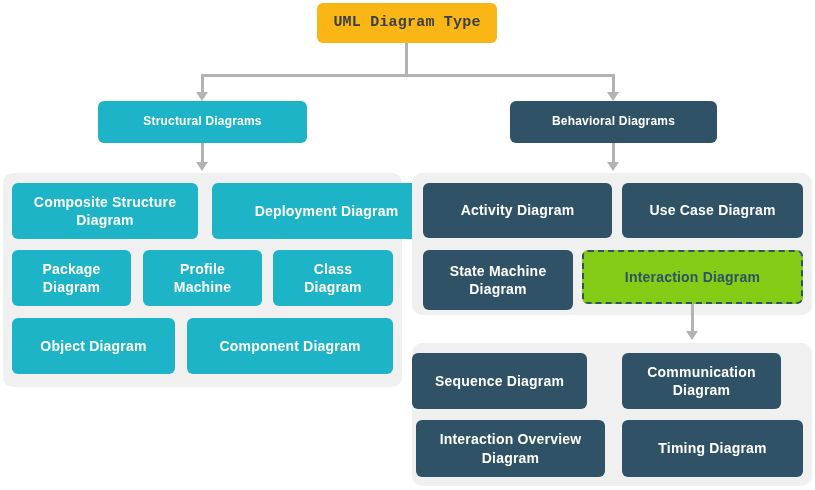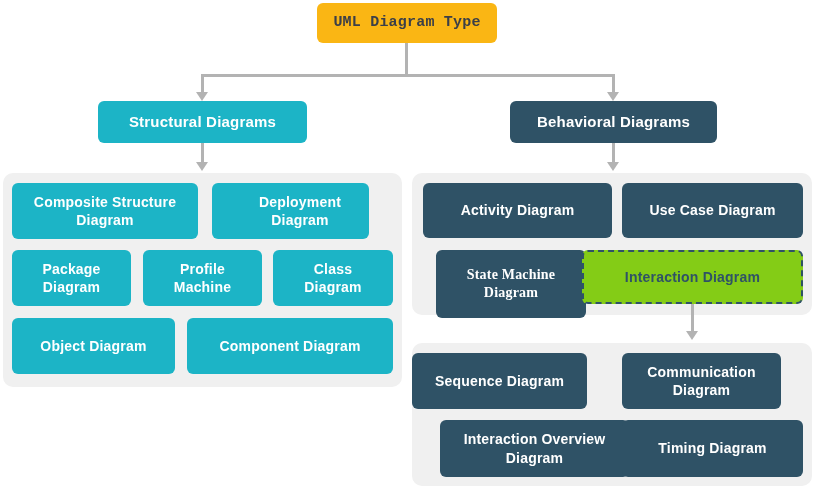--- a/index.html
+++ b/index.html
@@ -34,21 +34,21 @@
     padding: 2px 12px;
     box-sizing: border-box;
     letter-spacing: 0.2px;
   }
   .root-node {
     background: var(--root-fill);
     color: var(--root-text);
     font-size: 15px;
     font-family: Liberation Mono, monospace;
   }
-  .branch-node { font-size: 15px; }
+  .branch-node { font-size: 12px; }
   .teal  { background: var(--teal); }
   .slate { background: var(--slate); }
   .dashed {
     background: #84cc16;
     border: 2px dashed var(--slate);
     color: var(--slate);
   }
   .vline {
     position: absolute;
     width: 3px;
@@ -86,37 +86,37 @@
   <div class="node slate branch-node" style="left:510px; top:101px; width:207px; height:42px;">Behavioral Diagrams</div>
 
   <div class="vline" style="left:201px; top:143px; height:20px;"></div>
   <div class="arrowhead" style="left:196px; top:162px;"></div>
   <div class="vline" style="left:612px; top:143px; height:20px;"></div>
   <div class="arrowhead" style="left:607px; top:162px;"></div>
 
   <div class="group" style="left:3px; top:173px; width:399px; height:214px;"></div>
 
   <div class="node teal" style="left:12px; top:183px; width:186px; height:56px;">Composite Structure Diagram</div>
-  <div class="node teal" style="left:212px; top:183px; width:157px; height:56px;padding-left:31px;">Deployment Diagram</div>
+  <div class="node teal" style="left:212px; top:183px; width:210px; height:56px;padding-left:31px;">Deployment Diagram</div>
   <div class="node teal" style="left:12px; top:250px; width:119px; height:56px;">Package Diagram</div>
   <div class="node teal" style="left:143px; top:250px; width:119px; height:56px;">Profile Machine</div>
   <div class="node teal" style="left:273px; top:250px; width:120px; height:56px;">Class Diagram</div>
   <div class="node teal" style="left:12px; top:318px; width:163px; height:56px;">Object Diagram</div>
   <div class="node teal" style="left:187px; top:318px; width:206px; height:56px;">Component Diagram</div>
 
   <div class="group" style="left:412px; top:173px; width:400px; height:142px;"></div>
 
   <div class="node slate" style="left:423px; top:183px; width:189px; height:55px;">Activity Diagram</div>
   <div class="node slate" style="left:622px; top:183px; width:181px; height:55px;">Use Case Diagram</div>
-  <div class="node slate" style="left:436px; top:250px; width:150px; height:68px;font-family:Liberation Serif, serif;">State Machine Diagram</div>
+  <div class="node slate" style="left:423px; top:250px; width:150px; height:60px;">State Machine Diagram</div>
   <div class="node dashed" style="left:582px; top:250px; width:221px; height:54px;">Interaction Diagram</div>
 
   <div class="vline" style="left:691px; top:304px; height:28px;"></div>
   <div class="arrowhead" style="left:686px; top:331px;"></div>
 
   <div class="group" style="left:412px; top:343px; width:400px; height:143px;"></div>
 
   <div class="node slate" style="left:412px; top:353px; width:175px; height:56px;">Sequence Diagram</div>
   <div class="node slate" style="left:622px; top:353px; width:159px; height:56px;">Communication Diagram</div>
-  <div class="node slate" style="left:440px; top:420px; width:189px; height:57px;">Interaction Overview Diagram</div>
+  <div class="node slate" style="left:416px; top:420px; width:189px; height:57px;">Interaction Overview Diagram</div>
   <div class="node slate" style="left:622px; top:420px; width:181px; height:57px;">Timing Diagram</div>
 
 </div>
 
 </body></html>

